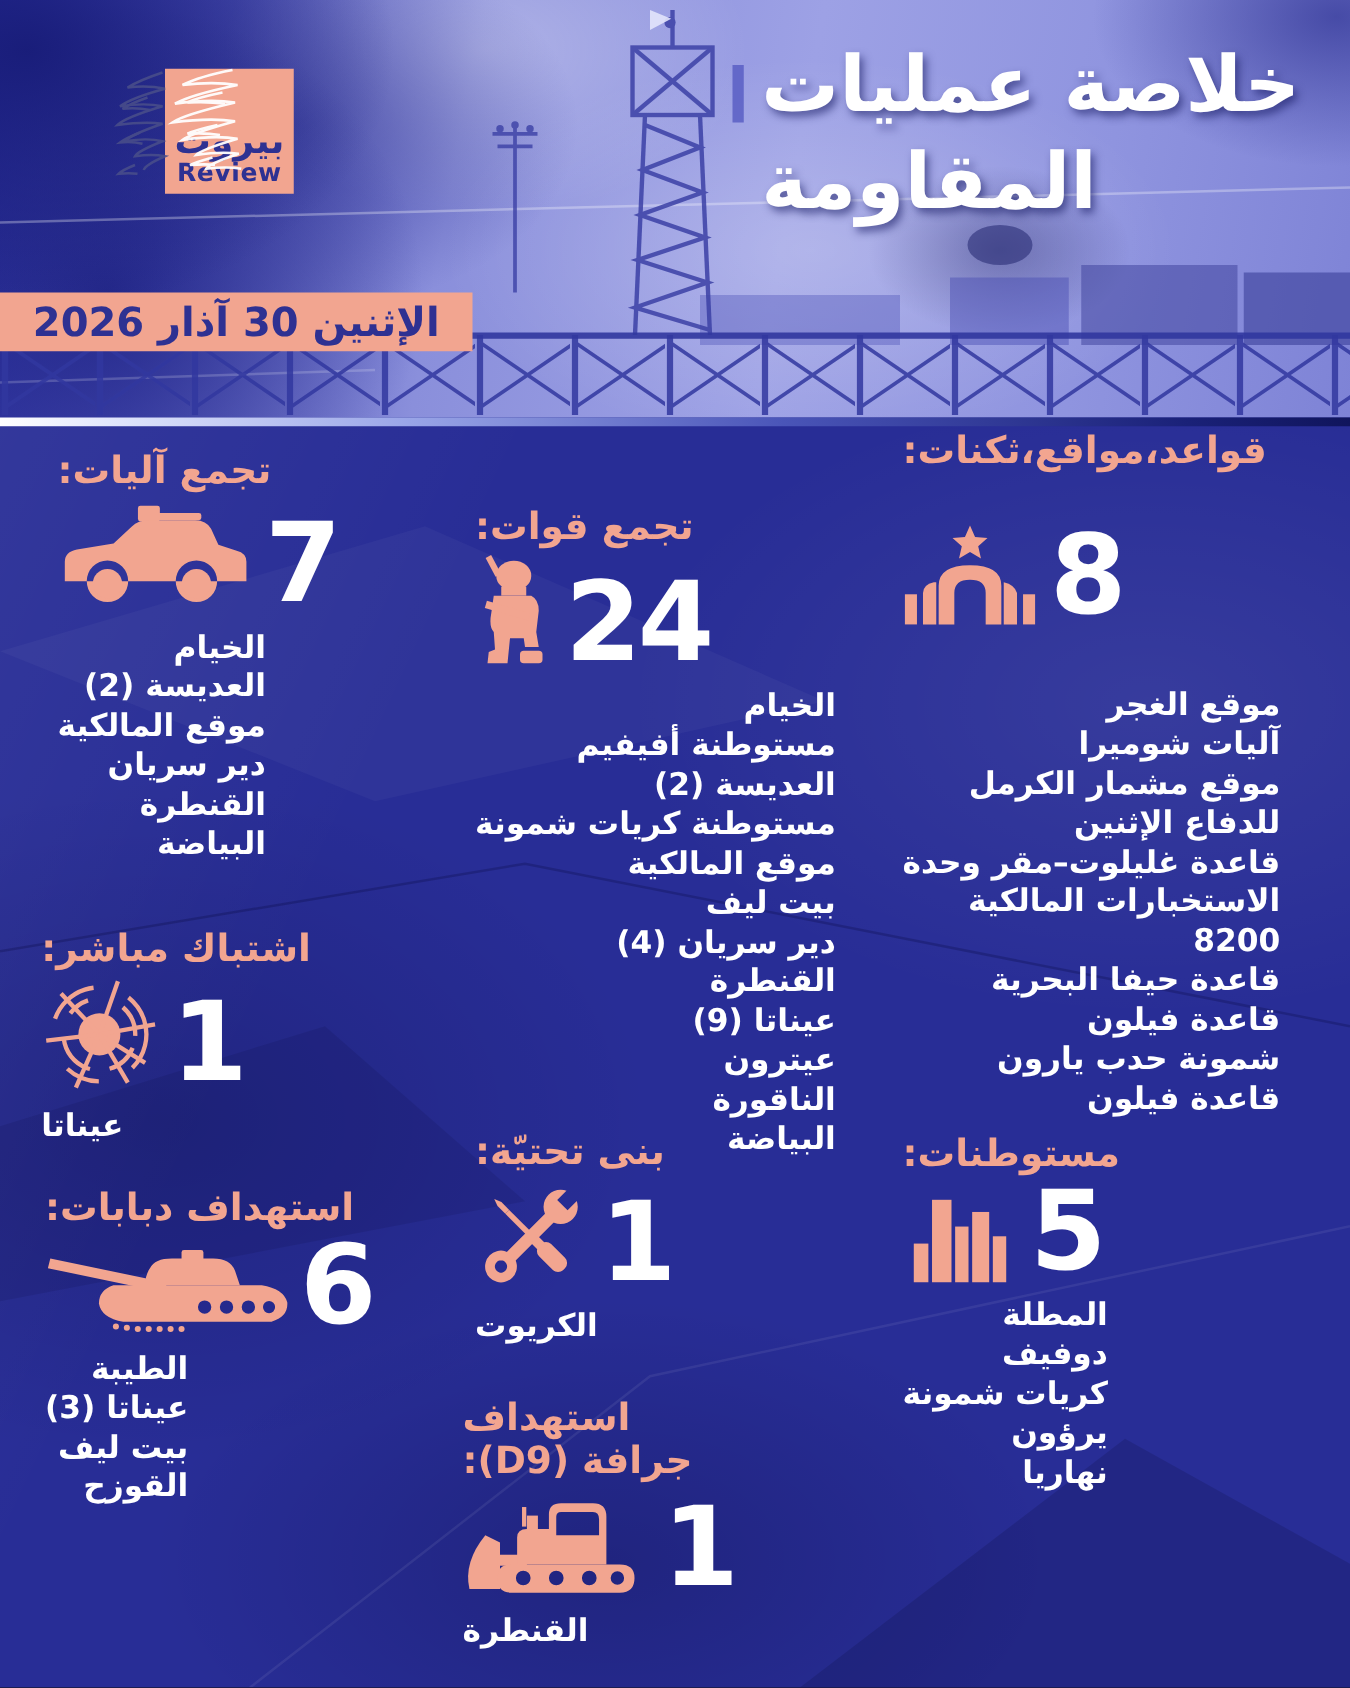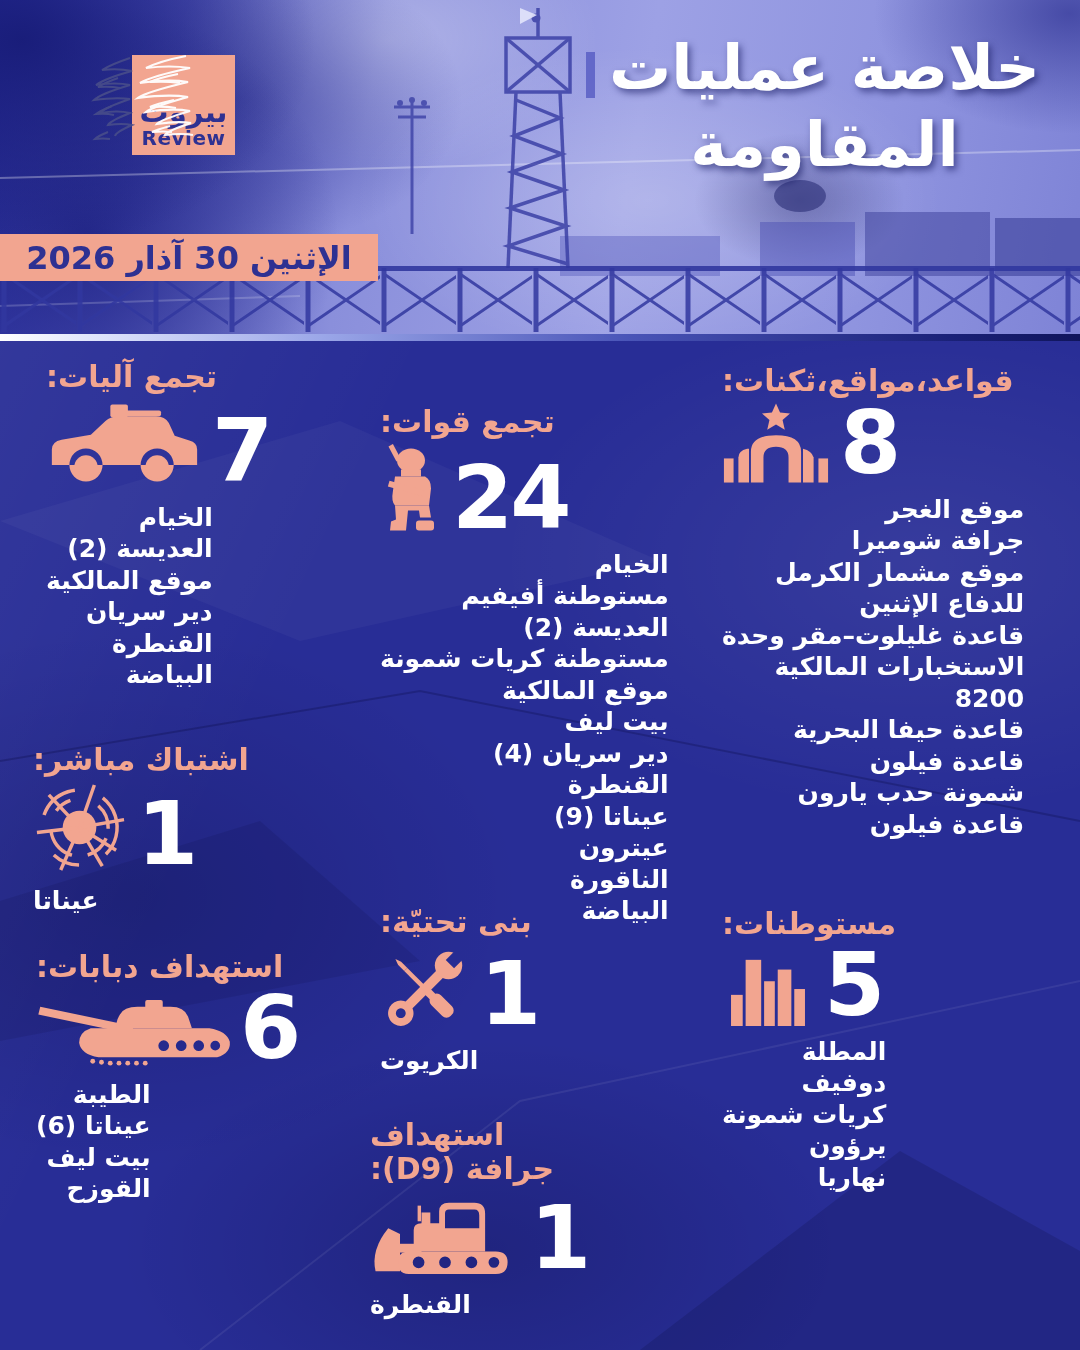--- a/index.html
+++ b/index.html
@@ -26,21 +26,21 @@
   .logo-box{
     position:absolute;left:132px;top:55px;width:103px;height:100px;
     background:#f2a590;display:flex;flex-direction:column;align-items:center;justify-content:flex-end;
     padding-bottom:6px;box-sizing:border-box;z-index:3;
   }
   .logo-ar{font-size:29px;font-weight:bold;color:#2e3192;line-height:1;}
   .logo-en{font-size:20px;font-weight:bold;color:#2e3192;line-height:1.1;letter-spacing:0.5px;direction:ltr;}
   .cedar{position:absolute;left:78px;top:48px;z-index:4;}
   
   .main-title{
-    position:absolute;top:30px;right:40px;text-align:center;color:#fff;z-index:2;
+    position:absolute;top:30px;right:40px;text-align:left;color:#fff;z-index:2;
     font-weight:bold;font-size:62px;line-height:1.24;
     text-shadow:3px 4px 7px rgba(25,28,100,0.6);
   }
   
   .date-banner{
     position:absolute;left:0;top:234px;width:378px;height:47px;background:#f2a590;
     display:flex;align-items:center;justify-content:center;z-index:3;
   }
   .date-banner span{font-size:32px;font-weight:bold;color:#2e3192;}
   
@@ -68,21 +68,21 @@
   .count{
     color:#ffffff;font-weight:bold;font-size:88px;line-height:0.92;letter-spacing:-3px;
     font-family:"DejaVu Sans",sans-serif;direction:ltr;
   }
   .icon{display:block;margin-left:0;margin-right:10px;}
   .items{margin-top:10px;color:#ffffff;font-weight:bold;font-size:25px;line-height:31.5px;}
   .items .list-line{white-space:nowrap;}
   
   #b-vehicles      {top:360px; right:734px; width:300px;}
   #b-forces        {top:360px; right:410px; width:290px;margin-top:45px;}
-  #b-bases         {top:364px; right:38px;  width:320px;}
+  #b-bases         {top:344px; right:38px;  width:320px;gap:37px;}
   #b-engagement    {top:743px; right:747px; width:300px;}
   #b-infrastructure{top:905px; right:410px; width:290px;}
   #b-settlements   {top:907px; right:38px;  width:320px;}
   #b-tanks         {top:950px; right:734px; width:310px;}
   #b-bulldozer     {top:1118px;right:410px; width:300px;}
   #b-tanks .figure .icon{margin-right:4px;}
   .ic{fill:#f2a590;}
 </style>
 </head>
 <body>
@@ -243,21 +243,21 @@
           <path fill-rule="evenodd" d="M30,83 L30,51 Q30,34 56,34 Q82,34 82,51 L82,83 L69,83 L69,57 Q69,46 56,46 Q43,46 43,57 L43,83 Z"></path>
           <path d="M17,83 L17,57 Q17,50 26,48 L28,48 L28,83 Z"></path>
           <path d="M84,48 Q93,50 95,57 L95,83 L84,83 Z"></path>
           <rect x="2" y="58" width="10" height="25"></rect>
           <rect x="100" y="58" width="10" height="25"></rect>
         </g>
       </svg>
     </div>
     <div class="items">
         <div class="list-line">موقع الغجر</div>
-        <div class="list-line">جرافة شوميرا</div>
+        <div class="list-line">آليات شوميرا</div>
         <div class="list-line">موقع مشمار الكرمل</div>
         <div class="list-line">للدفاع الإثنين</div>
         <div class="list-line">قاعدة غليلوت–مقر وحدة</div>
         <div class="list-line">الاستخبارات المالكية</div>
         <div class="list-line">8200</div>
         <div class="list-line">قاعدة حيفا البحرية</div>
         <div class="list-line">قاعدة فيلون</div>
         <div class="list-line">شمونة حدب يارون</div>
         <div class="list-line">قاعدة فيلون</div>
       </div>
@@ -362,21 +362,21 @@
             <circle cx="85" cy="66" r="2.5"></circle>
               <circle cx="94" cy="66" r="2.5"></circle>
               <circle cx="103" cy="66" r="2.5"></circle>
             <circle cx="112" cy="66" r="2.5"></circle>
           </g>
         </g>
       </svg>
     </div>
     <div class="items">
         <div class="list-line">الطيبة</div>
-        <div class="list-line">عيناتا (6)</div>
+        <div class="list-line">عيناتا (3)</div>
         <div class="list-line">بيت ليف</div>
         <div class="list-line">القوزح</div>
       </div>
   </section>
 
   <section class="block" id="b-bulldozer">
     <h2 class="sec-title">استهداف</h2>
     <h2 class="sec-title">جرافة (D9):</h2>
     <div class="figure">
       <span class="count">1</span>

